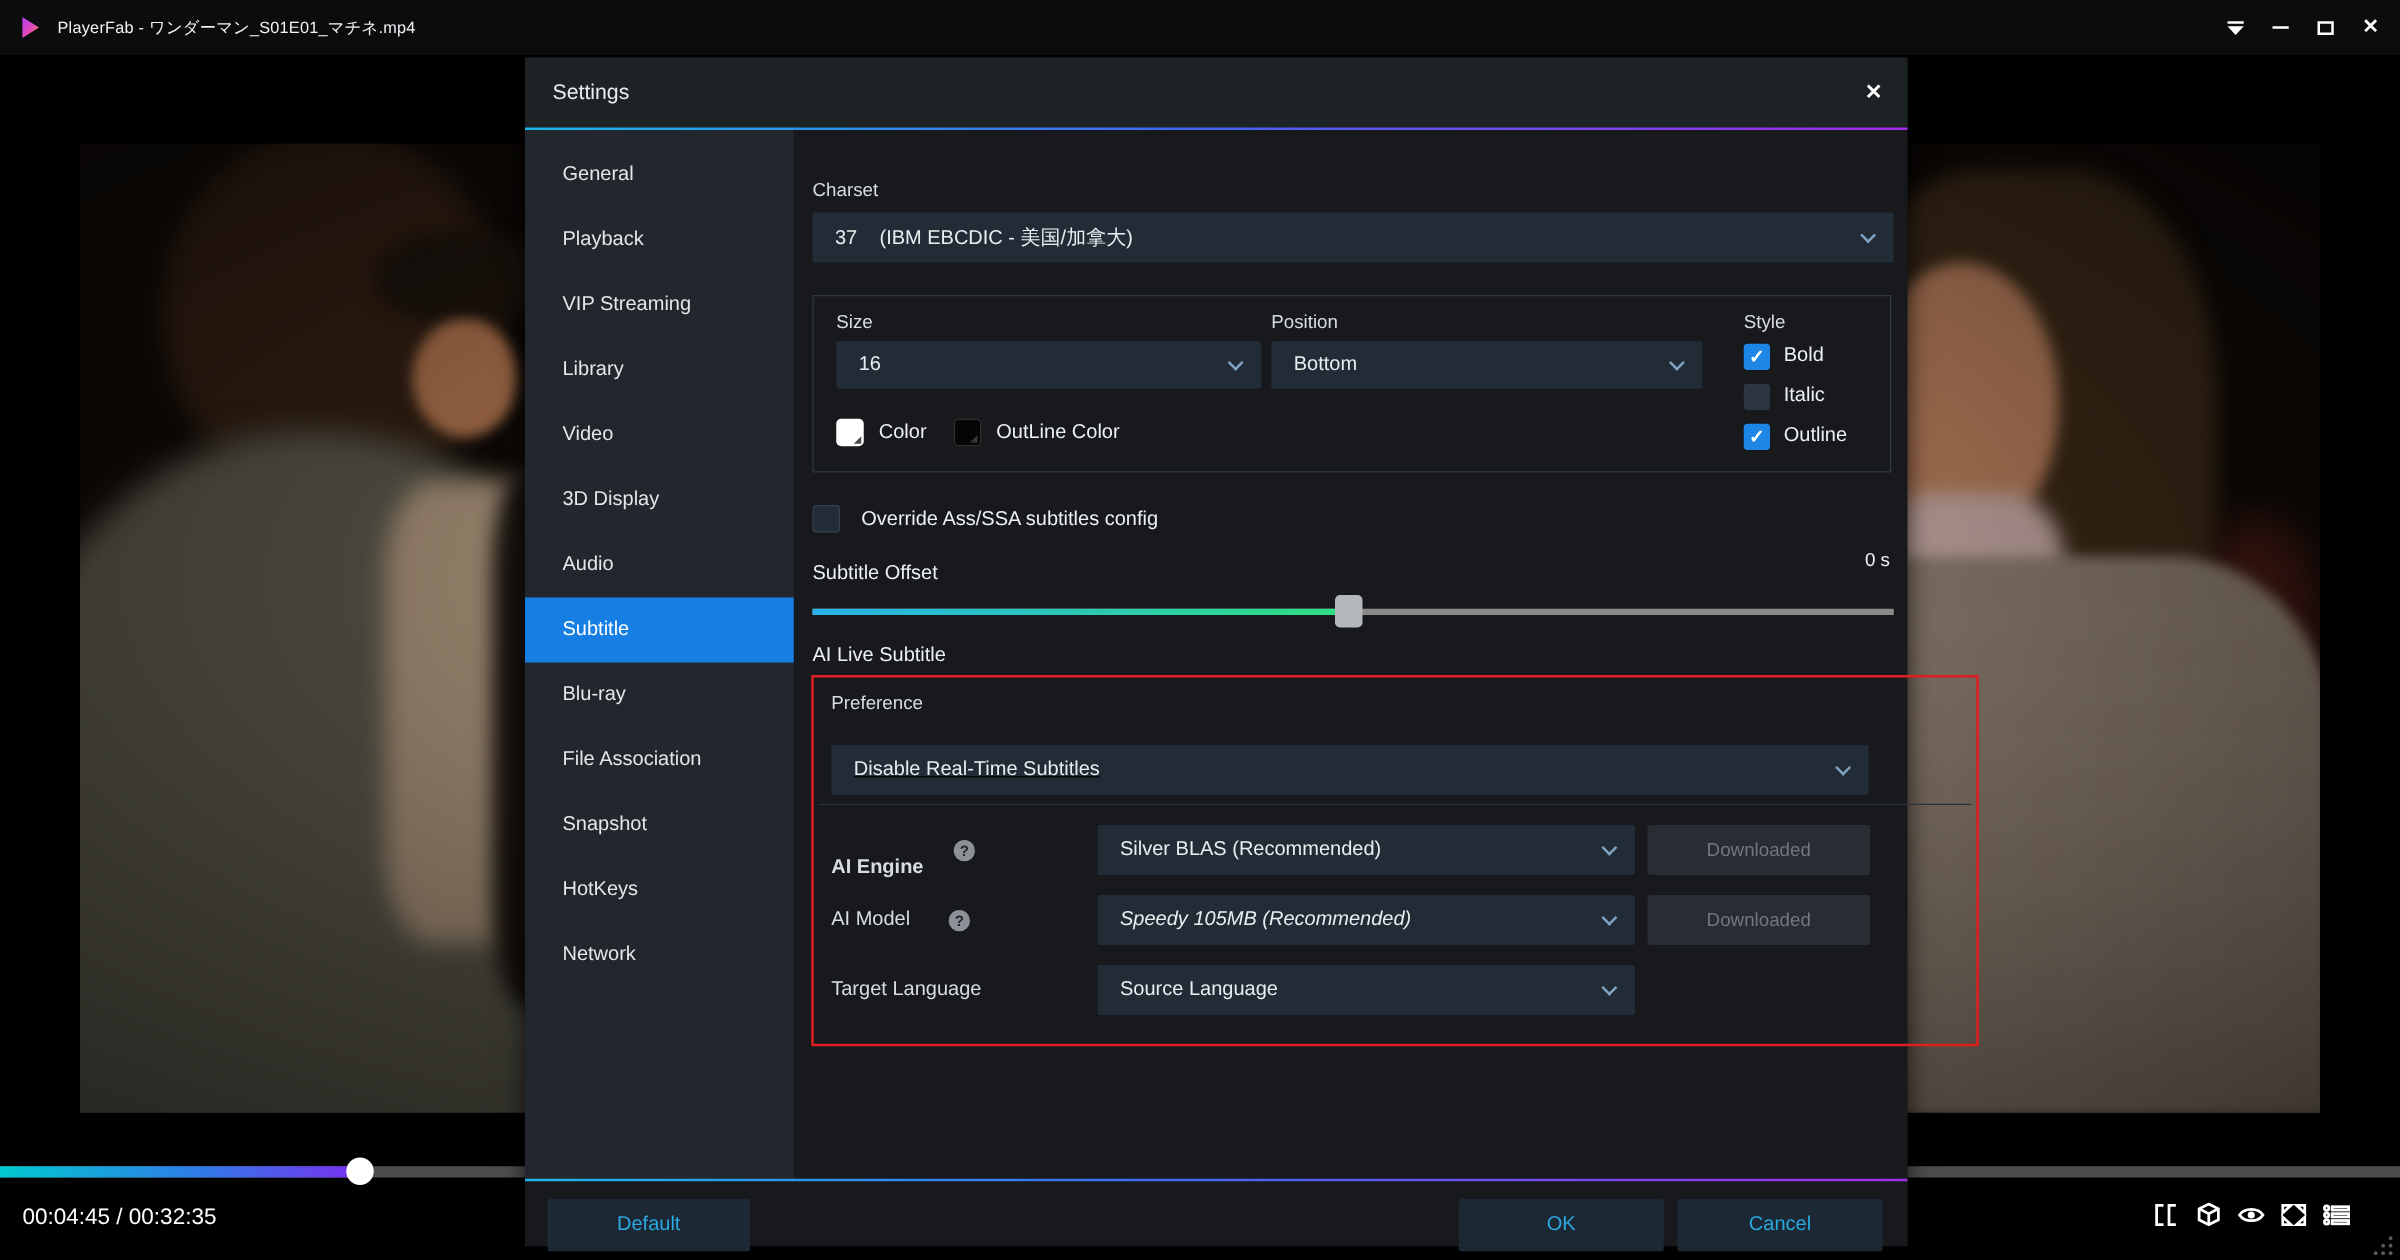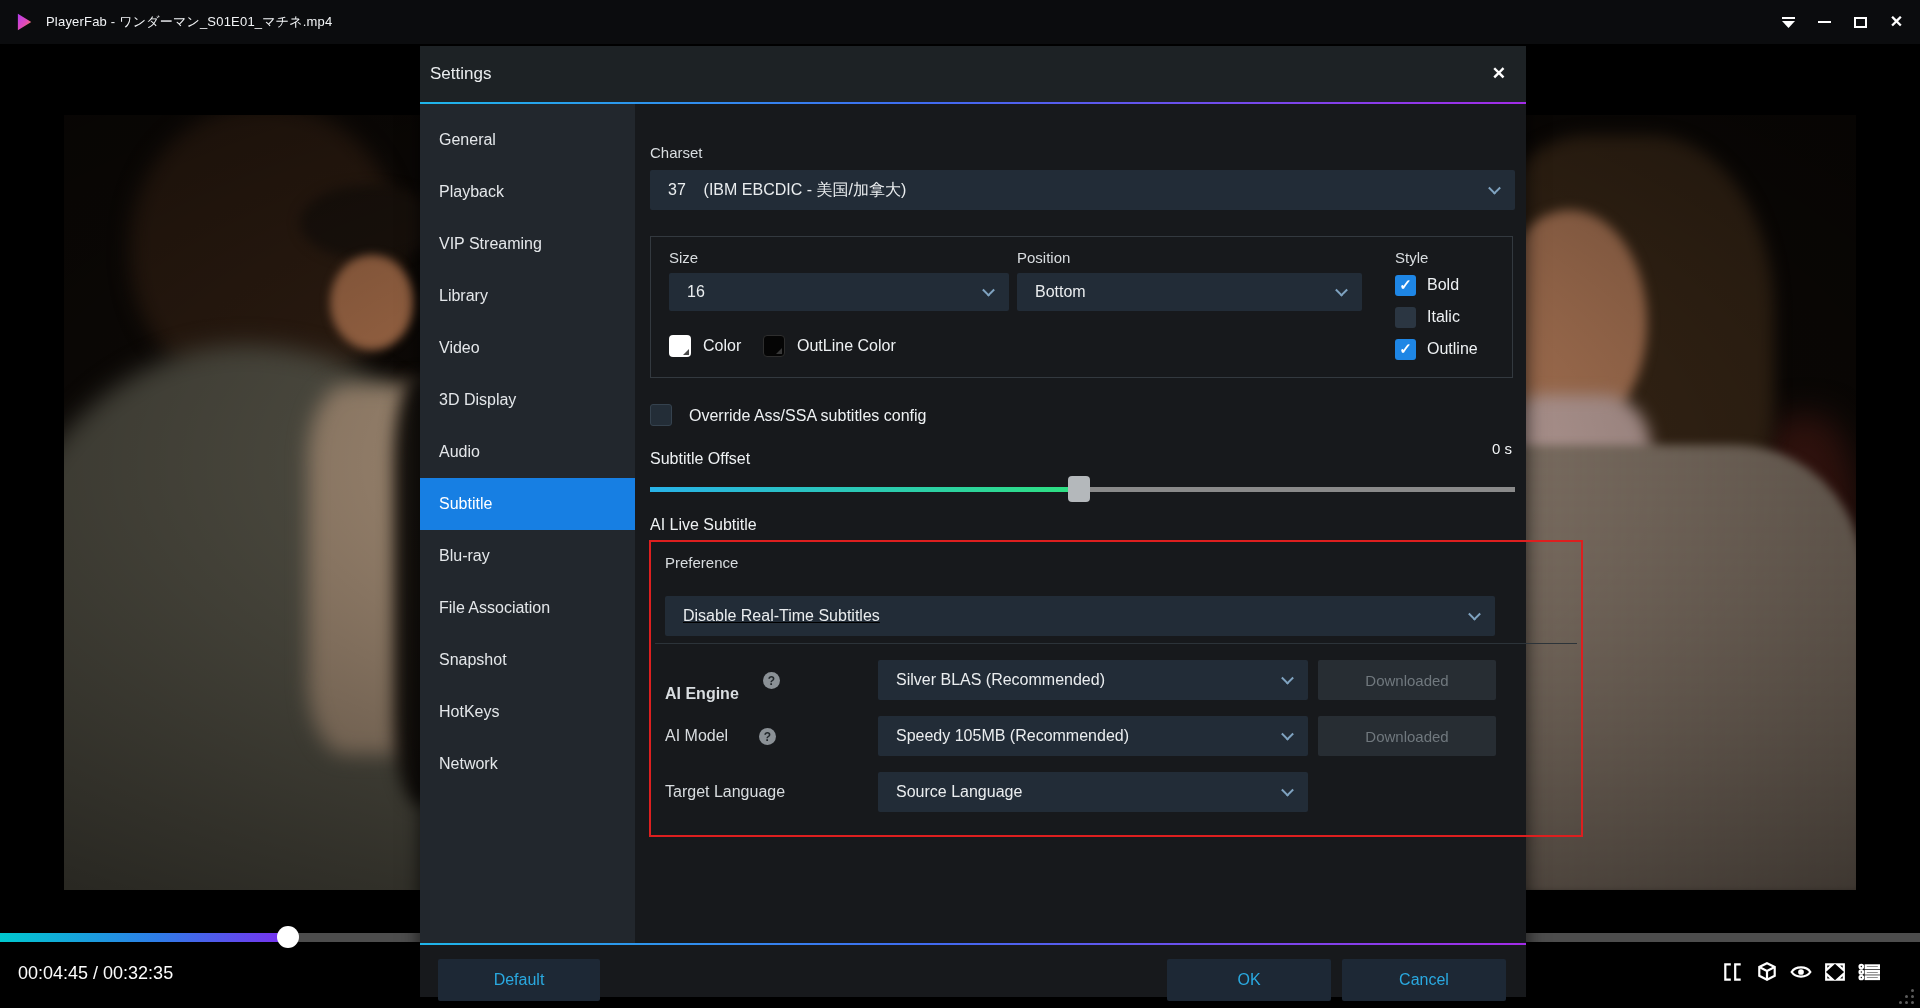--- a/index.html
+++ b/index.html
@@ -44,27 +44,27 @@
   .time-text { position:absolute; left:18px; top:963px; color:#fdfdfd; font-size:18px; z-index:5; }
   .player-icons { position:absolute; right:40px; top:961px; display:flex; gap:12px; z-index:5; }
   .p-icon { width:22px; height:22px; display:flex; align-items:center; justify-content:center; cursor:pointer; }
   .p-icon svg { stroke:#fff; fill:none; stroke-width:2; }
   .resize-grip { position:absolute; right:6px; bottom:4px; width:16px; height:16px; z-index:5; }
   .resize-grip i { position:absolute; width:3px; height:3px; background:#5c5c5c; border-radius:50%; }
 
   
   .dialog { position:absolute; left:420px; top:46px; width:1106px; height:951px; background:#17191c; z-index:20; box-shadow:0 0 18px rgba(0,0,0,.7); }
   .dlg-header { position:absolute; left:0; top:0; width:100%; height:56px; background:#1d2225; display:flex; align-items:center; }
-  .dlg-title { margin-left:10px; color:#eaedef; font-size:17px; }
+  .dlg-title { margin-left:22px; color:#eaedef; font-size:17px; }
   .dlg-close { position:absolute; right:20px; top:17px; color:#fff; font-size:17px; font-weight:bold; cursor:pointer; }
   .dlg-hline { position:absolute; left:0; top:56px; width:100%; height:2px; background:linear-gradient(90deg,#1fb6ea,#3f6cf0 45%,#a32ce8); }
   .dlg-main { position:absolute; left:0; top:58px; width:100%; height:875px; display:flex; }
 
   .sidebar { width:215px; background:#22272d; padding-top:10px; }
-  .sb-item { height:52px; line-height:52px; padding-left:19px; color:#e4e7ea; font-size:16px; cursor:pointer; }
+  .sb-item { height:52px; line-height:52px; padding-left:30px; color:#e4e7ea; font-size:16px; cursor:pointer; }
   .sb-item.selected { background:#177fe3; color:#fff; }
 
   .content { position:relative; flex:1;text-align:right; }
   .lbl { position:absolute; color:#d9dde0; font-size:15px; }
   .select { position:absolute; background:#222c37; border-radius:2px; display:flex; align-items:center; cursor:pointer; }
   .select .val { padding-left:18px; color:#eaedef; font-size:16px; white-space:pre; }
   .chev { position:absolute; right:16px; top:50%; width:9px; height:9px; border-left:2px solid #7fa3c0; border-bottom:2px solid #7fa3c0; transform:translateY(-70%) rotate(-45deg); }
 
   .charset-label { left:15px; top:40px; }
   .charset-select { left:15px; top:66px; width:865px; height:40px; }
@@ -102,21 +102,21 @@
   .ai-label { left:15px; top:412px; font-size:16px; color:#eef1f3; }
   .redbox { position:absolute; left:14px; top:436px; width:934px; height:297px; border:2px solid #dd1f1f; }
   .pref-label { left:14px; top:12px; }
   .pref-select { left:14px; top:54px; width:830px; height:40px;text-decoration:underline; }
   .red-divider { position:absolute; left:4px; right:4px; top:101px; height:1px; background:#2c3339; }
   .ai-row-label { position:absolute; left:14px; height:40px; line-height:40px; color:#d9dde0; font-size:16px; }
   .help { position:absolute; width:17px; height:17px; border-radius:50%; background:#8b9196; color:#22272b; font-size:12px; font-weight:bold;
           display:flex; align-items:center; justify-content:center; cursor:pointer; }
   .row-engine { top:132px;font-weight:bold; } .row-model { top:174px; } .row-target { top:230px; }
   .engine-select { left:227px; top:118px; width:430px; height:40px; }
-  .model-select  { left:227px; top:174px; width:430px; height:40px; }
+  .model-select  { left:227px; top:174px; width:430px; height:40px;font-style:italic; }
   .target-select { left:227px; top:230px; width:430px; height:40px; }
   .help-engine { left:112px; top:130px; }
   .help-model  { left:108px; top:186px; }
   .dl-btn { position:absolute; left:667px; width:178px; height:40px; background:#272d33; border-radius:2px; color:#70787e; font-size:15px;
             display:flex; align-items:center; justify-content:center; }
   .dl-engine { top:118px; } .dl-model { top:174px; }
 
   .dlg-footer { position:absolute; left:0; bottom:0; width:100%; height:54px; background:#17191c; }
   .dlg-footer::before { content:""; position:absolute; left:0; top:0; width:100%; height:2px; background:linear-gradient(90deg,#1fb6ea,#3f6cf0 45%,#a32ce8); }
   .btn { position:absolute; top:16px; height:42px; background:#1d2835; border-radius:2px; color:#2aa9e0; font-size:16px;

